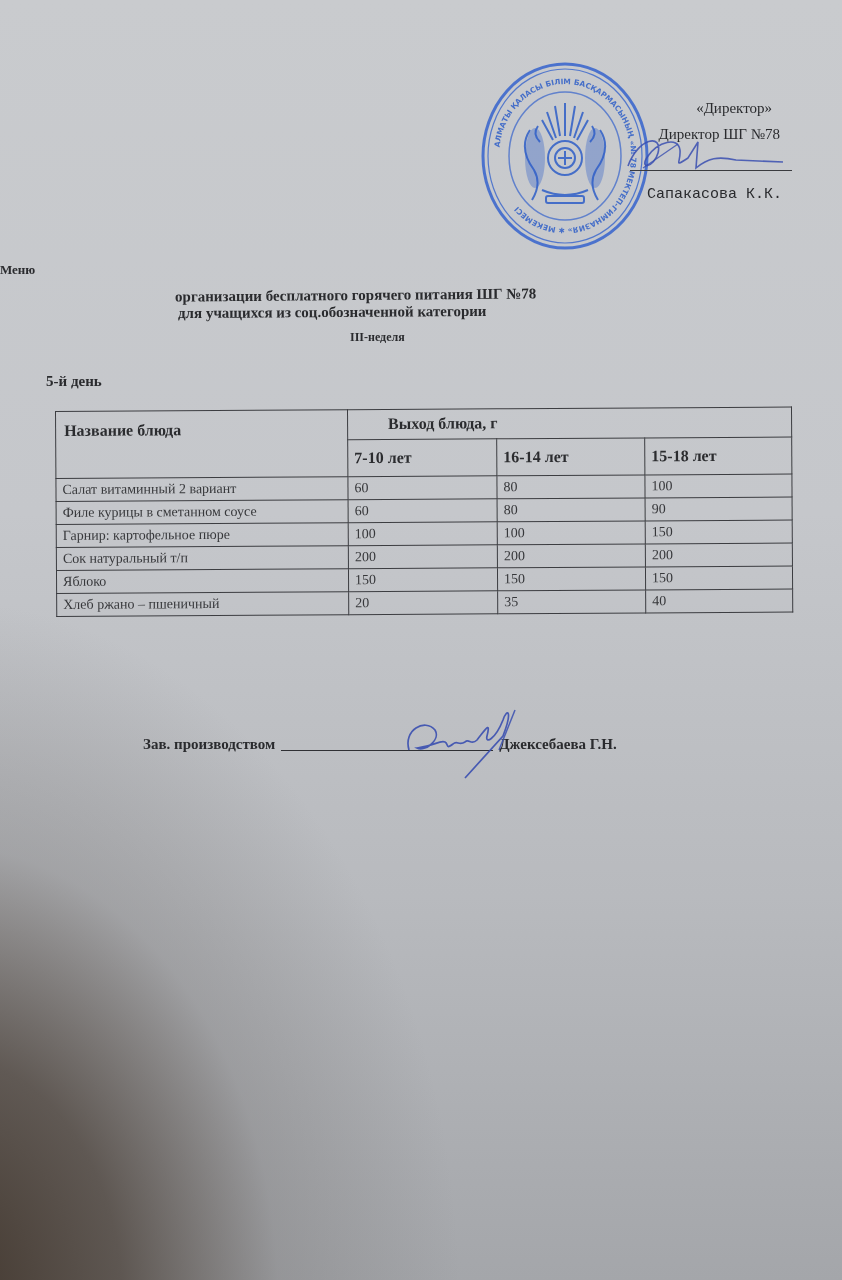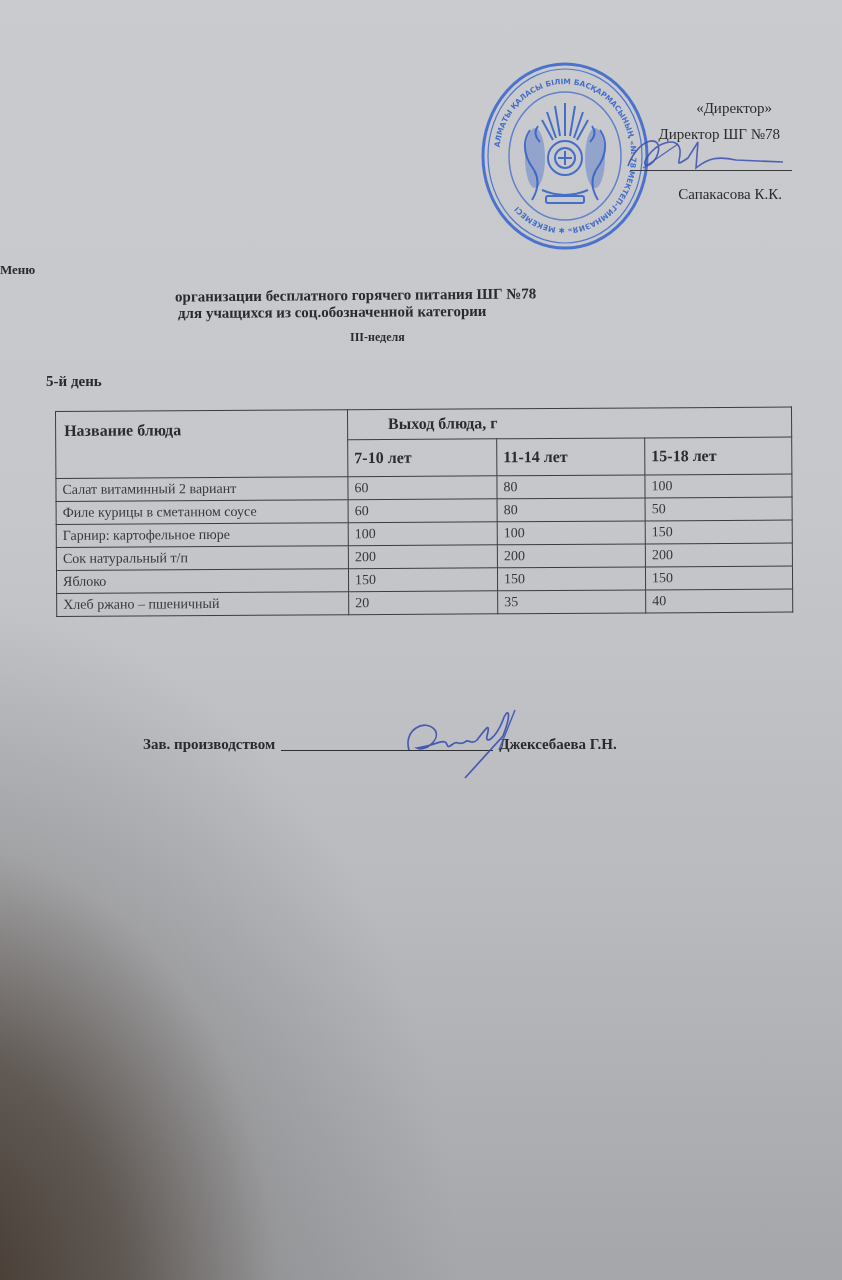--- a/index.html
+++ b/index.html
@@ -11,21 +11,21 @@
         radial-gradient(ellipse 520px 700px at -60px 1300px, rgba(60,48,38,0.95) 0%, rgba(70,60,52,0.75) 35%, rgba(120,118,118,0.35) 65%, rgba(150,150,152,0) 100%),
         linear-gradient(180deg, #c9cbce 0%, #c5c7cb 40%, #b8babe 70%, #a4a6aa 100%);
     }
     .page { position: absolute; inset: 0; }
 
     
     .approval { position: absolute; left: 600px; top: 100px; width: 200px; font-size: 15px; text-align: right; }
     .approval .line1 { position: absolute; right: 28px; top: 0; white-space: nowrap; }
     .approval .line2 { position: absolute; right: 20px; top: 26px; white-space: nowrap; }
     .approval .sigline { position: absolute; left: 30px; top: 70px; width: 162px; border-bottom: 1px solid #3a3b3f; }
-    .approval .line3 { position: absolute; right: 18px; top: 86px; white-space: nowrap; }
+    .approval .line3 { position: absolute; right: 18px; top: 86px; white-space: nowrap; font-family: Liberation Mono, monospace; }
 
     
     .stamp { position: absolute; left: 480px; top: 58px; width: 170px; height: 196px; }
 
     
     .title { position: absolute; left: 0; width: 842px; text-align: left; font-weight: bold; }
     .t1 { top: 262px; font-size: 13px; left: 0; width: 826px; }
     .t2 { top: 287px; font-size: 15px; left: 175px; width: auto; text-align: left; transform: rotate(-0.5deg); }
     .t3 { top: 304px; font-size: 15px; left: 178px; width: auto; text-align: left; transform: rotate(-0.4deg); }
     .t4 { top: 330px; font-size: 12px; left: 350px; width: auto; text-align: center; }
@@ -105,34 +105,34 @@
   <div class="day">5-й день</div>
 
   <table class="menu-table">
     <tbody>
         <tr>
       <th class="h-name" rowspan="2">Название блюда</th>
       <th class="h-output" colspan="3">Выход блюда, г</th>
     </tr>
     <tr>
       <th class="h-age c1">7-10 лет</th>
-      <th class="h-age c2">11-14 лет</th>
+      <th class="h-age c2">16-14 лет</th>
       <th class="h-age">15-18 лет</th>
     </tr>
     <tr>
       <td>Салат витаминный 2 вариант</td>
       <td>60</td>
       <td>80</td>
       <td>100</td>
     </tr>
     <tr>
       <td>Филе курицы в сметанном соусе</td>
       <td>60</td>
       <td>80</td>
-      <td>50</td>
+      <td>90</td>
     </tr>
     <tr>
       <td>Гарнир: картофельное пюре</td>
       <td>100</td>
       <td>100</td>
       <td>150</td>
     </tr>
     <tr>
       <td>Сок натуральный т/п</td>
       <td>200</td>

